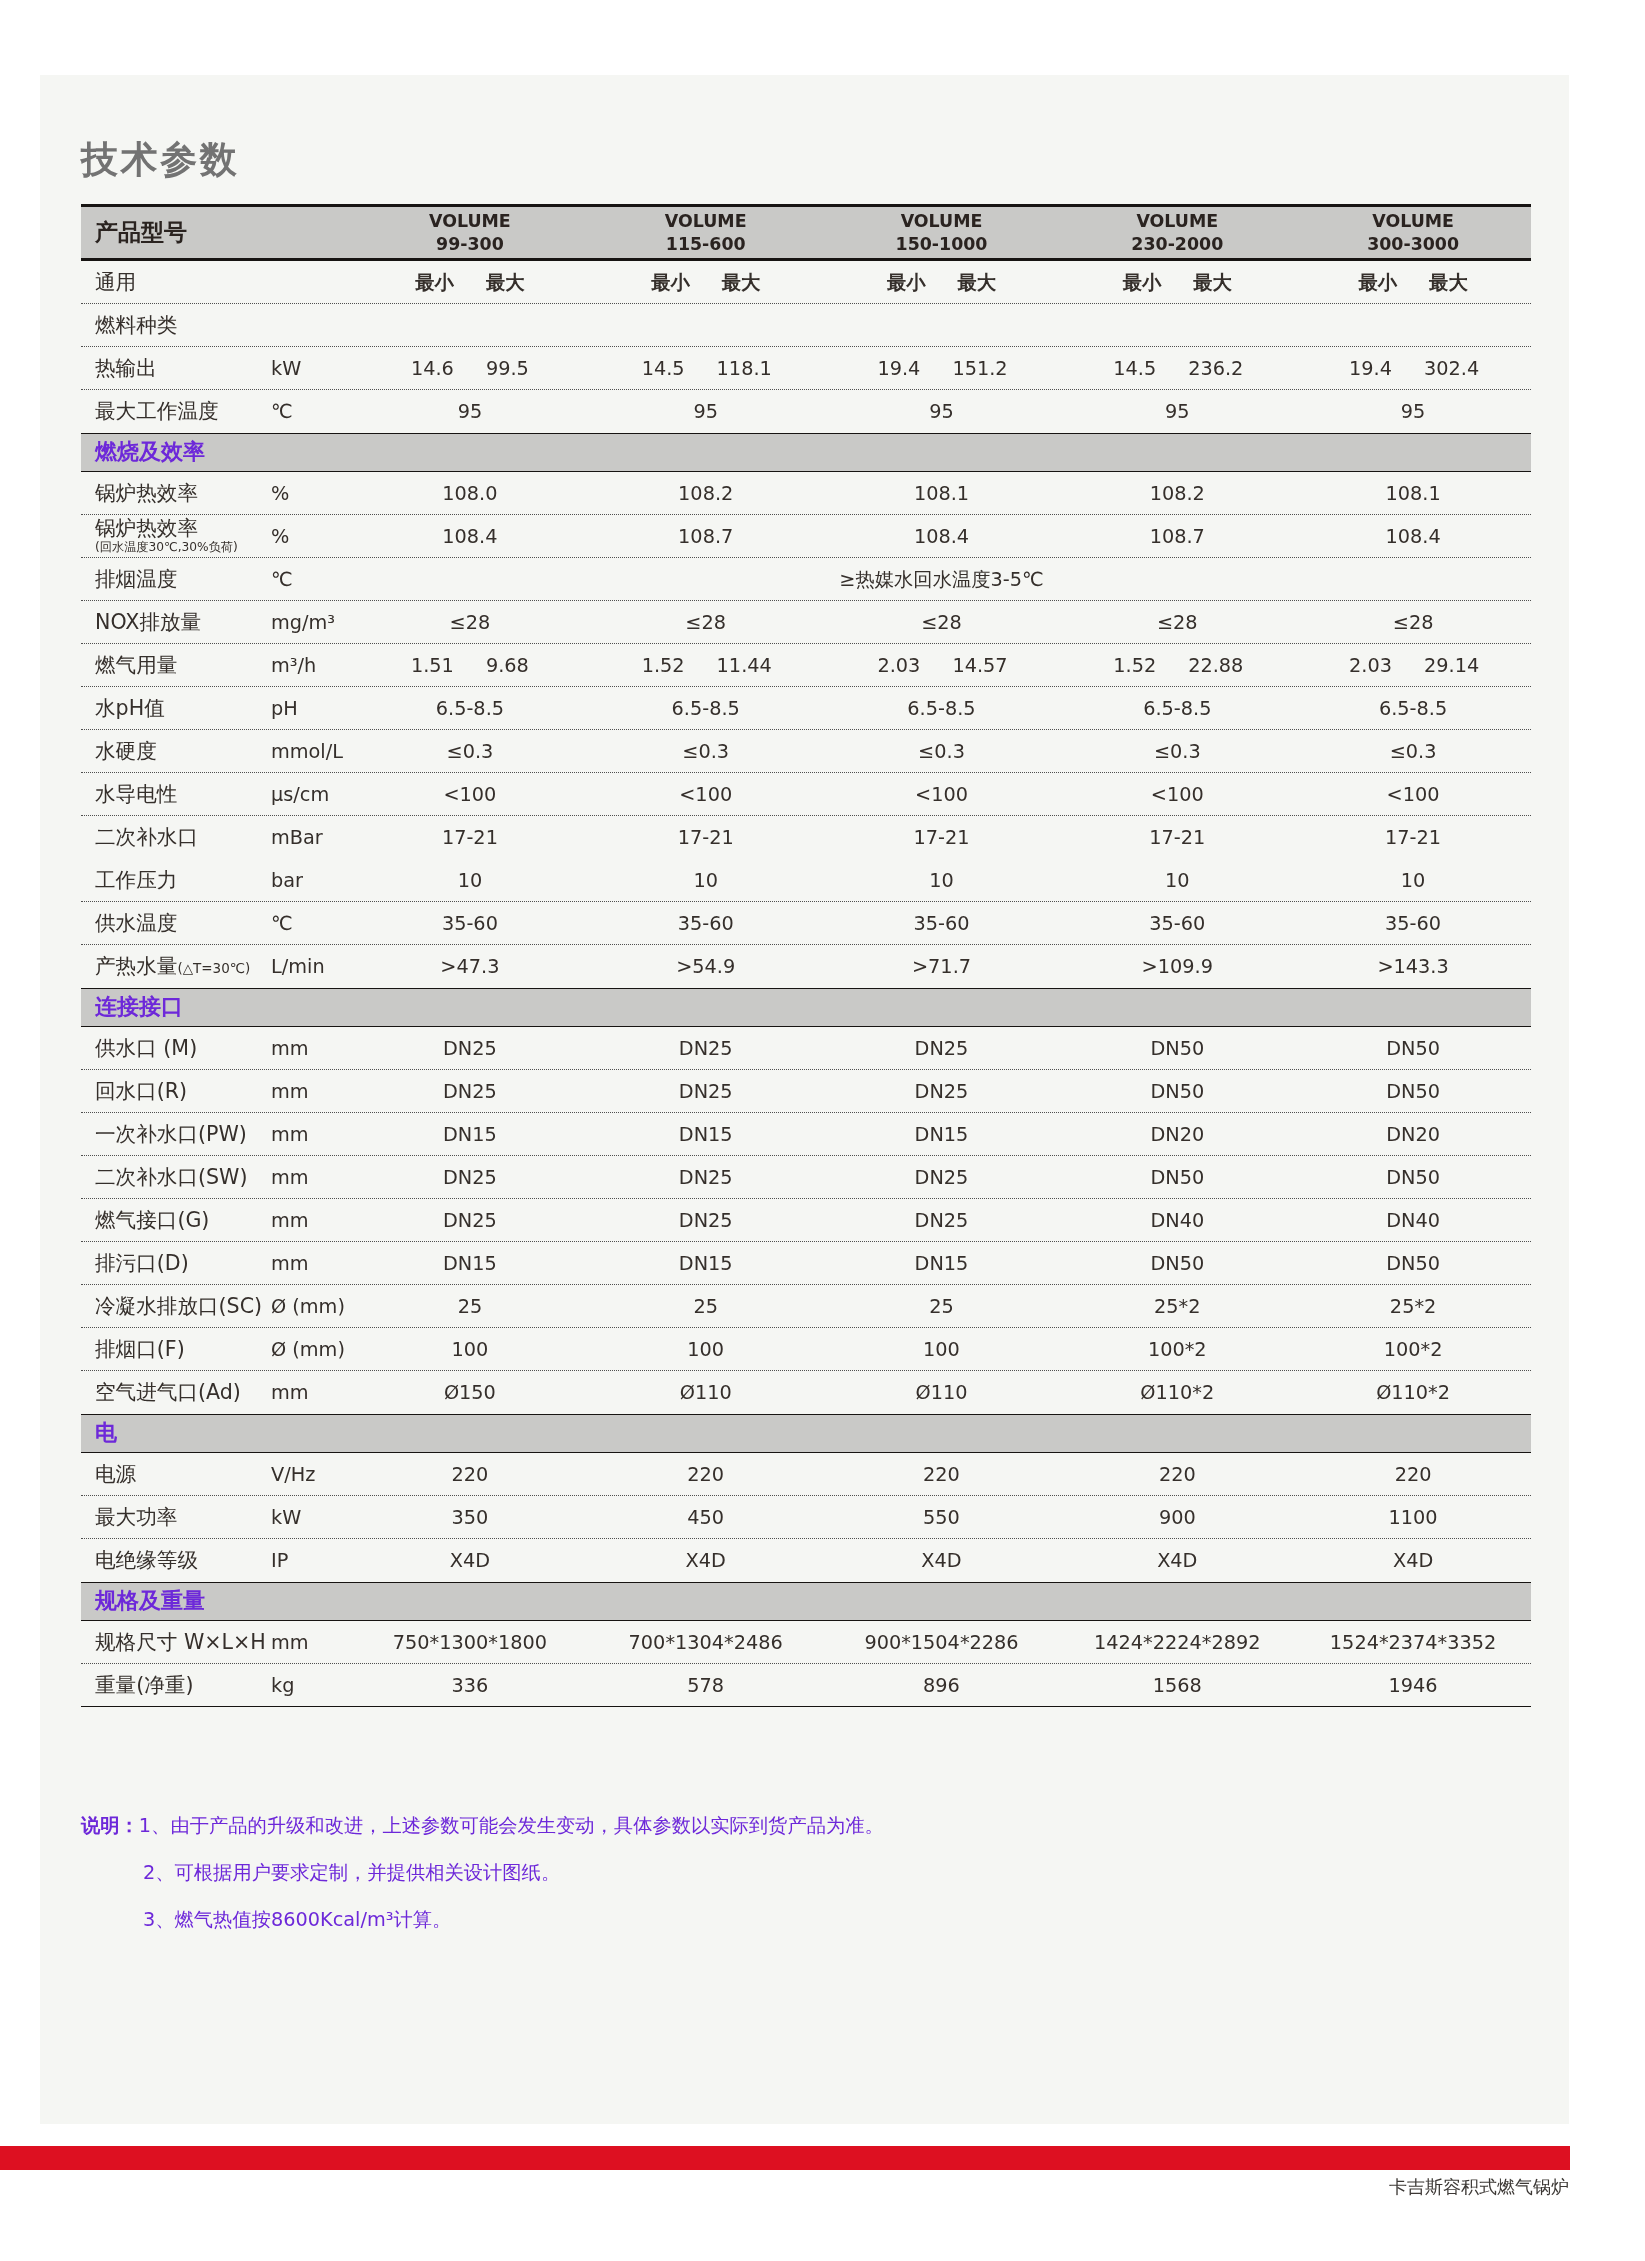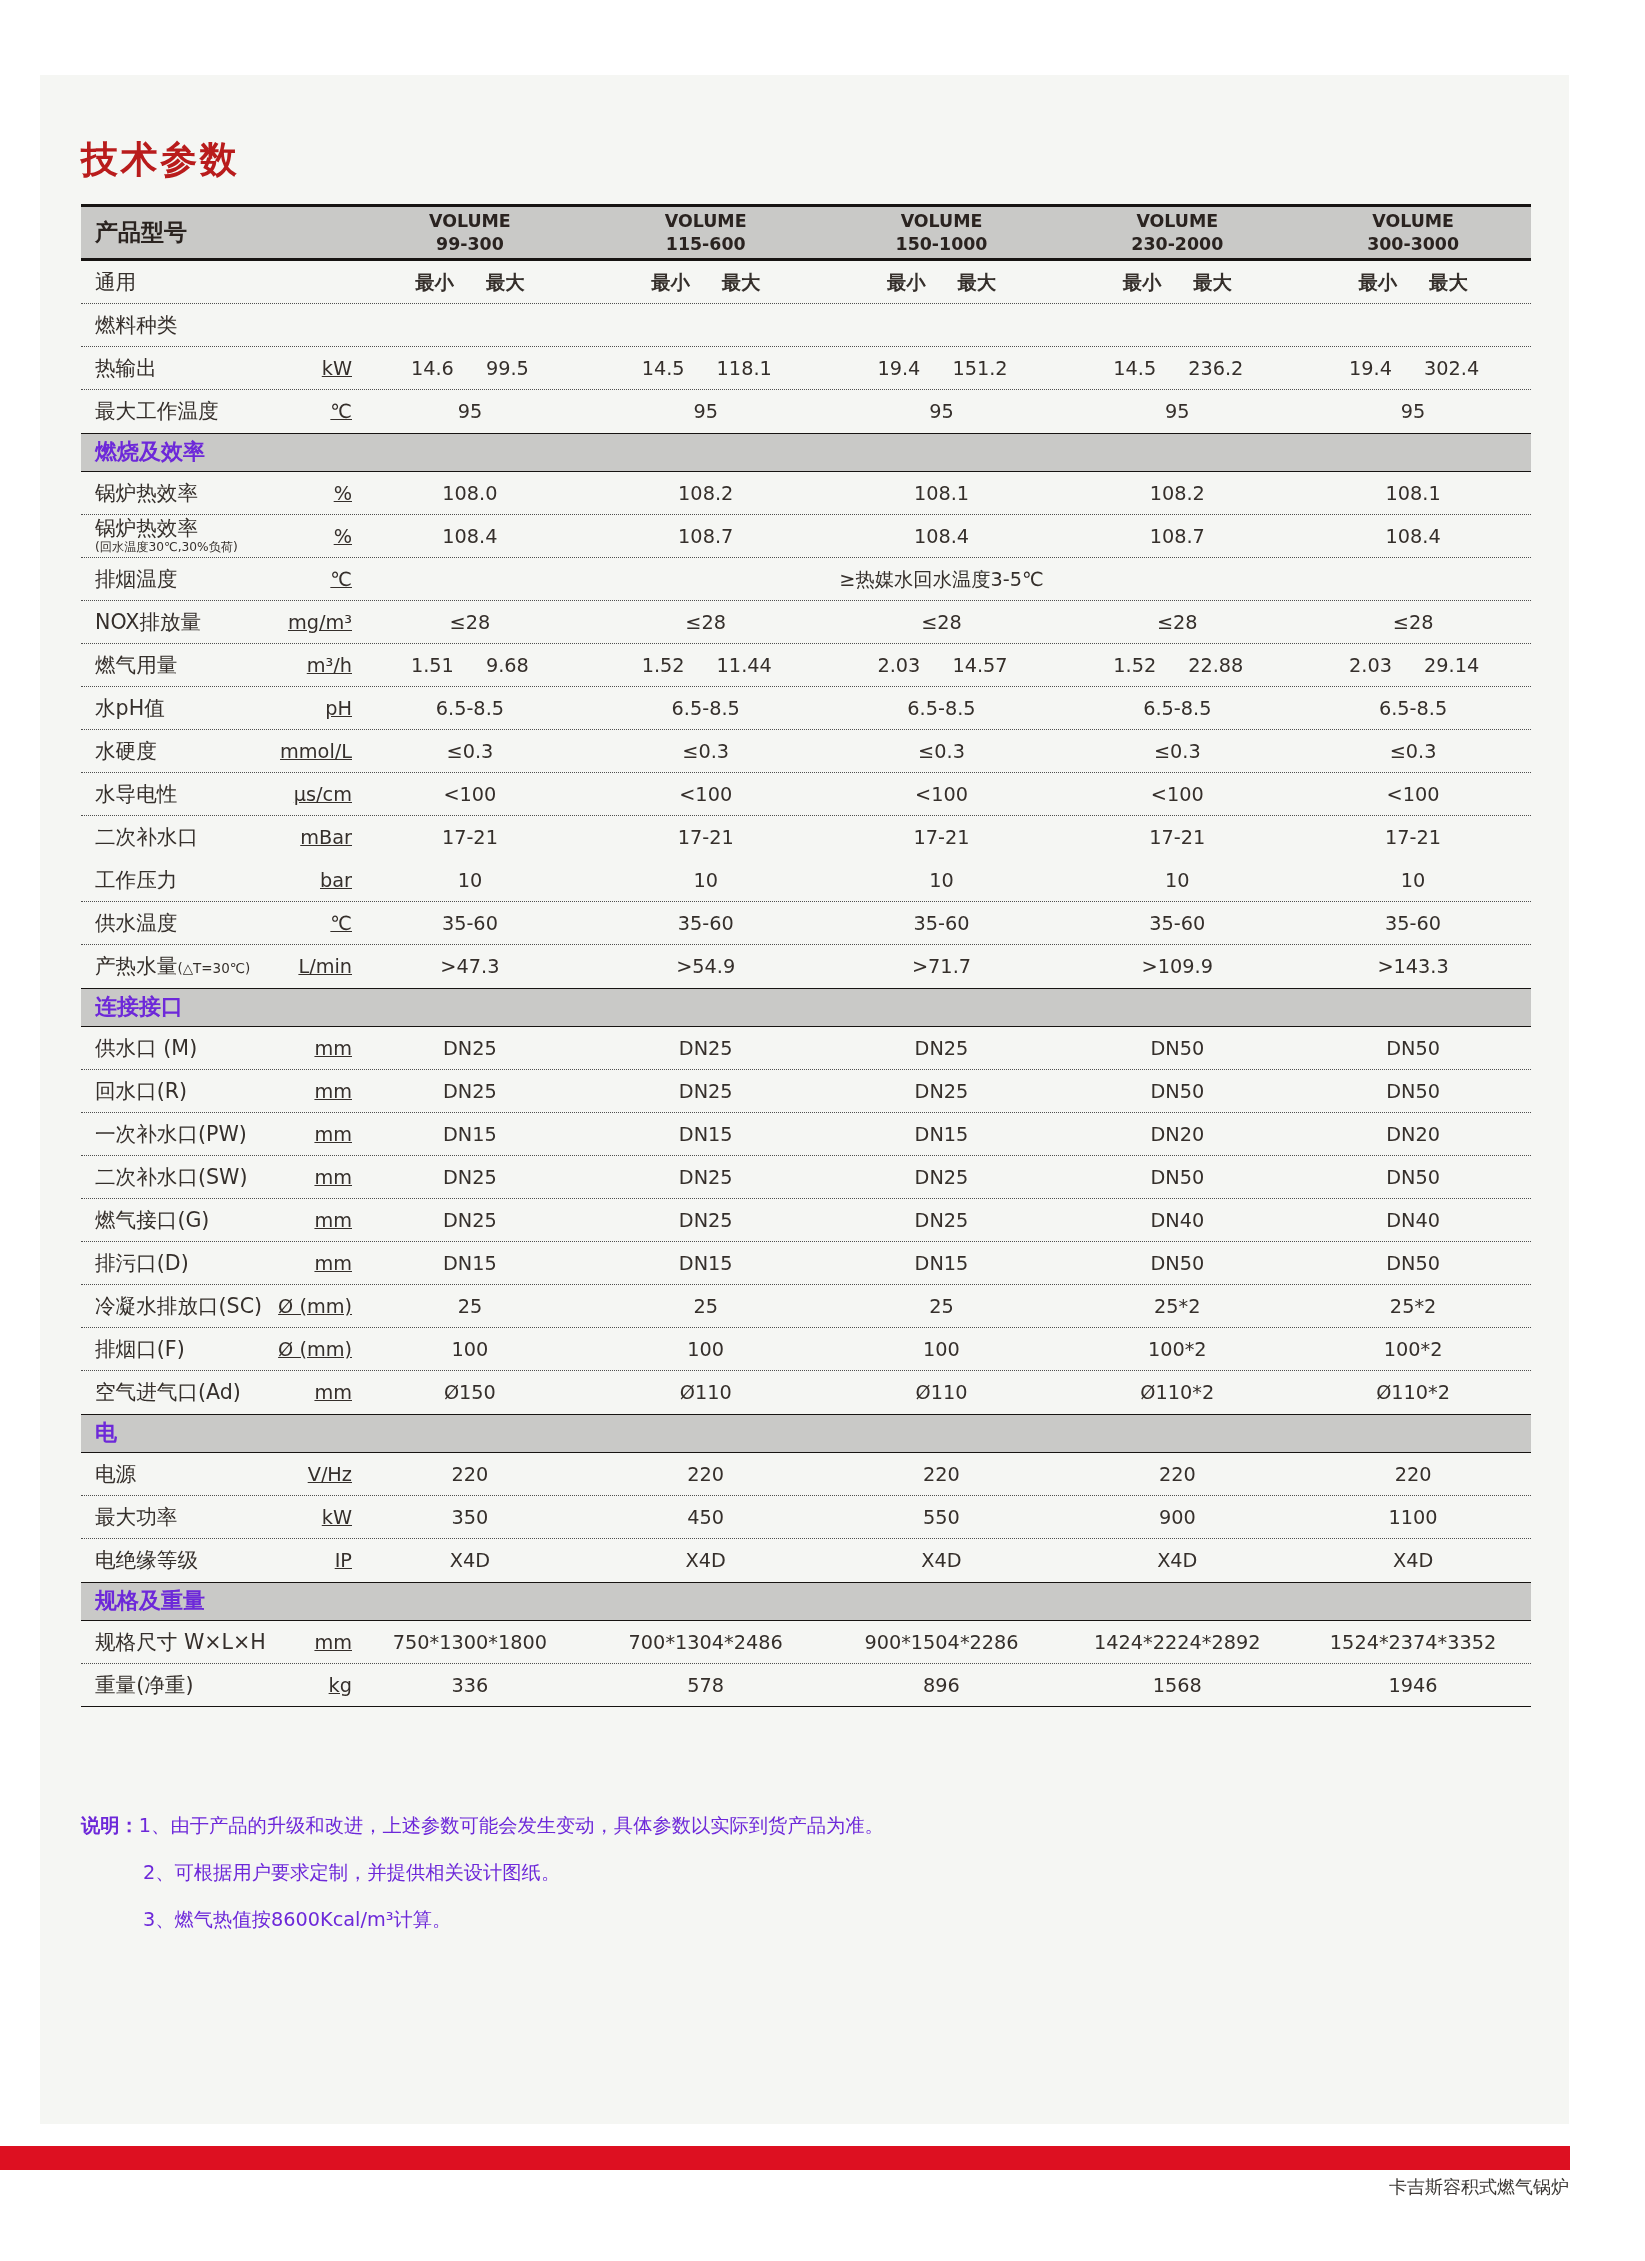--- a/index.html
+++ b/index.html
@@ -3,42 +3,42 @@
 <meta charset="utf-8">
 <style>
   * { box-sizing: border-box; margin: 0; padding: 0; }
   html, body { width: 1645px; height: 2261px; background: #ffffff;
     font-family: "DejaVu Sans", "Liberation Sans", sans-serif; color: #352f2b; }
   .page { position: relative; width: 1645px; height: 2261px; background: #ffffff; overflow: hidden; }
 
   .panel { position: absolute; left: 40px; top: 75px; width: 1529px; height: 2049px; background: #f5f6f3; }
 
   .title { position: absolute; left: 81px; top: 135px; font-size: 37px; font-weight: 700;
-    color: #b91c1c; letter-spacing: 2.6px; }
+    color: #737373; letter-spacing: 2.6px; }
 
   .spec-table { position: absolute; left: 81px; top: 204px; width: 1450px; }
 
   .t-row { display: grid; grid-template-columns: 190px 81px repeat(5, 1fr); align-items: center; }
 
   .t-header { height: 57px; background: #c9c9c7; border-top: 3.9px solid #171412; border-bottom: 3.2px solid #171412; }
   .t-header .h-label { font-size: 23px; font-weight: 700; padding-left: 14px; color: #2a2320; }
   .model-cell { text-align: center; font-weight: 700; font-size: 17.4px; line-height: 23px; color: #2a2320; }
 
   .t-section { display: block; height: 39px; background: #c9c9c7;
     border-top: 1.9px solid #171412; border-bottom: 1.9px solid #171412; }
   .t-section .s-label { font-size: 22px; font-weight: 700; color: #6d28d9; padding-left: 14px; line-height: 35px; }
 
   .t-data { height: 43px; border-bottom: 1.3px dotted #4f4f4f; }
   .t-data.no-dot { border-bottom: none; }
   .t-data.solid-bottom { border-bottom: 1.9px solid #171412; }
 
   .r-label { font-size: 20.6px; padding-left: 14px; line-height: 1.1; }
   .r-label .sub { display: block; font-size: 12.2px; margin-top: 1.3px; }
   .r-label .sub-inline { font-size: 13.5px; }
-  .r-unit { text-align: right; font-size: 19.3px; text-decoration: underline; }
+  .r-unit { text-align: left; font-size: 19.3px; }
   .r-val { text-align: center; font-size: 19.3px; }
   .r-pair { display: flex; justify-content: center; gap: 32px; font-size: 19.3px; }
   .r-pair span { min-width: 45px; }
   .r-pair span:first-child { text-align: right; }
   .r-pair span:last-child { text-align: left; }
   .minmax { font-weight: 700; }
   .r-merged { grid-column: 3 / span 5; text-align: center; font-size: 19.3px; }
 
   .notes { position: absolute; left: 81px; top: 1802px; font-size: 19.3px; line-height: 47px; color: #6d28d9; }
   .notes .prefix { font-weight: 700; }

